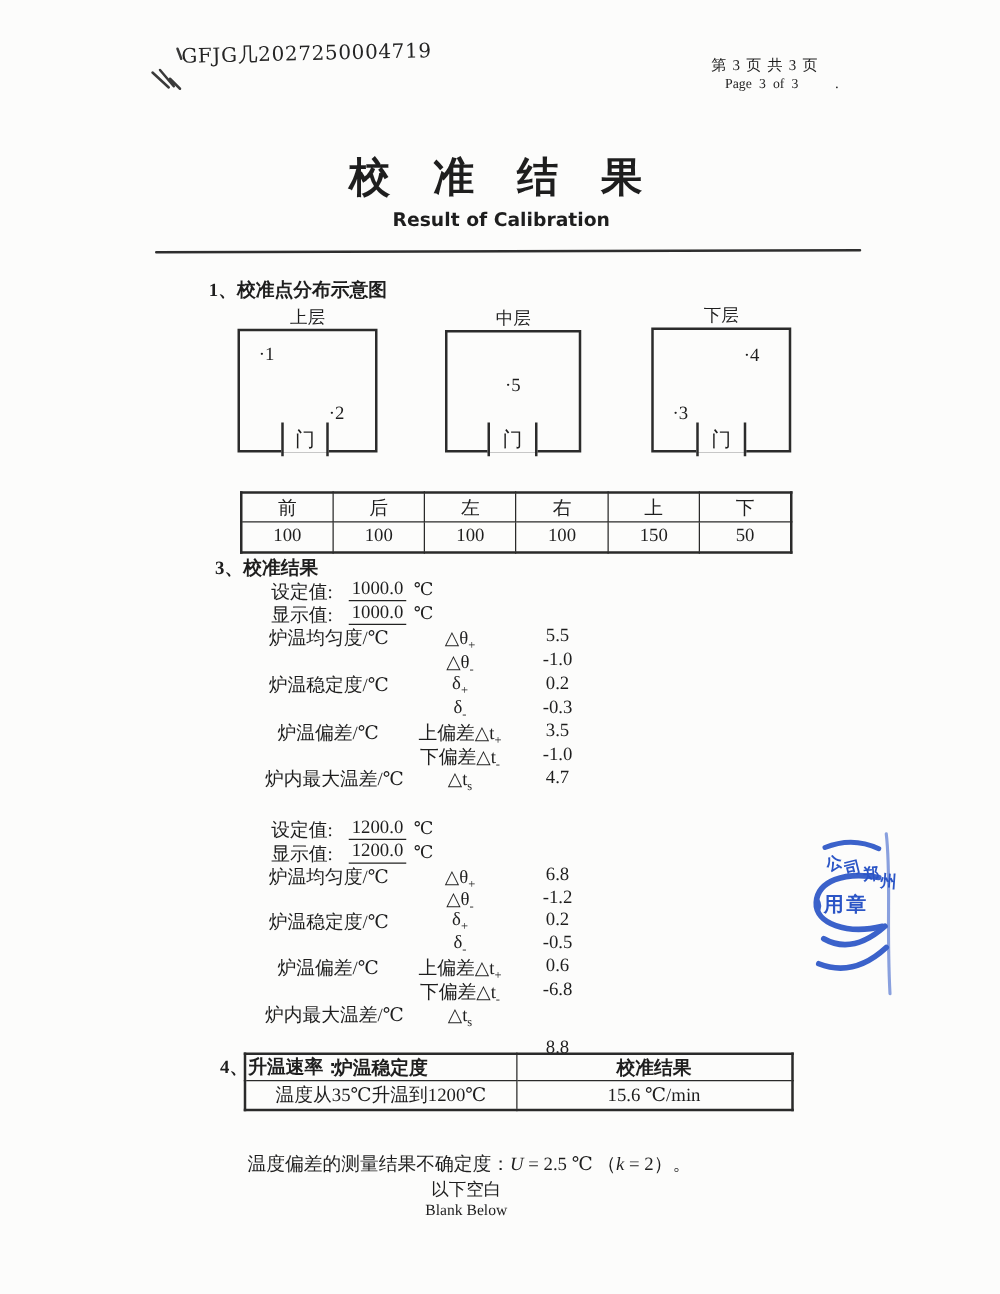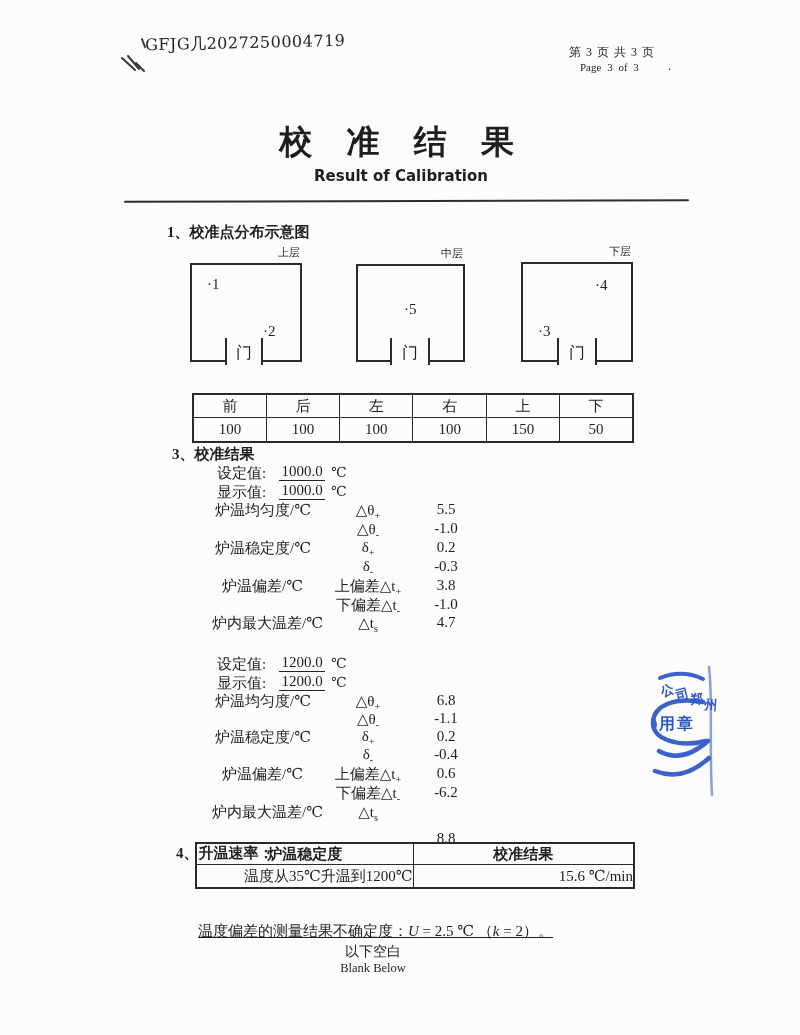--- a/index.html
+++ b/index.html
@@ -14,43 +14,43 @@
   .pageen{left:580px;top:61px;font-size:11px;word-spacing:3px;}
   .pagedot{left:668px;top:59px;font-size:12px;}
   
   .titlecn{left:0;top:120px;width:806px;text-align:center;font-size:33px;font-weight:bold;letter-spacing:13px;}
   .titleen{left:0;top:167px;width:802px;text-align:center;font-size:15px;font-weight:bold;}
   .rule{left:124px;top:200px;width:565px;height:2px;background:#2e2e2e;border-radius:1px;transform:rotate(-.15deg);}
   
   .h{font-size:15px;font-weight:bold;}
   
   .dbox{border:2px solid #2b2b2b;}
-  .dlayer{position:absolute;top:-20px;left:0;width:100%;text-align:right;font-size:11px;}
+  .dlayer{position:absolute;top:-20px;left:0;width:100%;text-align:center;font-size:14px;}
   .dpt{position:absolute;font-size:15px;line-height:1;}
   .dgap{position:absolute;bottom:-2px;height:3px;background:#fcfcfb;}
   .dtick{position:absolute;bottom:-5px;width:2px;height:27px;background:#2b2b2b;}
   .ddoor{position:absolute;bottom:-1px;text-align:center;font-size:16px;line-height:1;}
   
   table{border-collapse:collapse;table-layout:fixed;}
   .wtable{left:192px;top:393px;width:442px;font-size:15px;}
   .wtable th,.wtable td{border:1px solid #2a2a2a;text-align:center;font-weight:normal;padding:0;}
   .wtable th{height:22px;}  .wtable td{height:23px;}
   .wtable{border:2px solid #2a2a2a;}
   .htable{left:195px;top:842px;width:438px;font-size:15px;border:2px solid #2a2a2a;}
   .htable th,.htable td{border:1px solid #2a2a2a;text-align:center;font-weight:normal;padding:0;}
-  .htable th{height:20px;font-weight:bold;}  .htable td{height:22px;text-align:right;}
+  .htable th{height:20px;font-weight:bold;}  .htable td{height:22px;}
   
   .rlabel{position:absolute;font-size:15px;}
   .setlabel{left:217px;font-size:15px;position:absolute;}
   .setval{left:279px;width:46px;text-align:center;border-bottom:1.5px solid #222;position:absolute;font-size:15px;line-height:17px;}
   .setunit{left:331px;position:absolute;font-size:14px;}
   .sym{left:325px;width:86px;text-align:center;position:absolute;font-size:15px;}
   .val{left:412px;width:68px;text-align:center;position:absolute;font-size:15px;}
   sub{font-size:10px;}
-  .u5{font-size:15px;text-decoration:underline;}
+  .u5{font-size:15px;}
   .it{font-style:italic;}
   .foot{width:180px;text-align:center;}
 </style>
 </head>
 <body>
 
 <div class="page">
 
   <div class="abs certno">GFJG几2027250004719</div>
   <svg class="abs" style="left:112px;top:34px" width="52" height="48" viewBox="0 0 52 48">
@@ -135,21 +135,21 @@
 
     <span class="abs rlabel" style="left:215px;top:539px">炉温稳定度/℃</span>
     <span class="abs sym" style="top:539px"><span>δ</span><sub>+</sub></span>
     <span class="abs val" style="top:539px">0.2</span>
 
     <span class="abs sym" style="top:558px"><span>δ</span><sub>-</sub></span>
     <span class="abs val" style="top:558px">-0.3</span>
 
     <span class="abs rlabel" style="left:222px;top:577px">炉温偏差/℃</span>
     <span class="abs sym" style="top:577px"><span>上偏差△t</span><sub>+</sub></span>
-    <span class="abs val" style="top:577px">3.8</span>
+    <span class="abs val" style="top:577px">3.5</span>
 
     <span class="abs sym" style="top:596px"><span>下偏差△t</span><sub>-</sub></span>
     <span class="abs val" style="top:596px">-1.0</span>
 
     <span class="abs rlabel" style="left:212px;top:614px">炉内最大温差/℃</span>
     <span class="abs sym" style="top:614px"><span>△t</span><sub>s</sub></span>
     <span class="abs val" style="top:614px">4.7</span>
   </div>
 
   <div>
@@ -158,35 +158,35 @@
     <span class="abs setunit" style="top:655px">℃</span>
     <span class="abs setlabel" style="top:674px">显示值:</span>
     <span class="abs setval" style="top:673px">1200.0</span>
     <span class="abs setunit" style="top:674px">℃</span>
 
     <span class="abs rlabel" style="left:215px;top:692px">炉温均匀度/℃</span>
     <span class="abs sym" style="top:692px"><span>△θ</span><sub>+</sub></span>
     <span class="abs val" style="top:692px">6.8</span>
 
     <span class="abs sym" style="top:710px"><span>△θ</span><sub>-</sub></span>
-    <span class="abs val" style="top:710px">-1.1</span>
+    <span class="abs val" style="top:710px">-1.2</span>
 
     <span class="abs rlabel" style="left:215px;top:728px">炉温稳定度/℃</span>
     <span class="abs sym" style="top:728px"><span>δ</span><sub>+</sub></span>
     <span class="abs val" style="top:728px">0.2</span>
 
     <span class="abs sym" style="top:746px"><span>δ</span><sub>-</sub></span>
-    <span class="abs val" style="top:746px">-0.4</span>
+    <span class="abs val" style="top:746px">-0.5</span>
 
     <span class="abs rlabel" style="left:222px;top:765px">炉温偏差/℃</span>
     <span class="abs sym" style="top:765px"><span>上偏差△t</span><sub>+</sub></span>
     <span class="abs val" style="top:765px">0.6</span>
 
     <span class="abs sym" style="top:784px"><span>下偏差△t</span><sub>-</sub></span>
-    <span class="abs val" style="top:784px">-6.2</span>
+    <span class="abs val" style="top:784px">-6.8</span>
 
     <span class="abs rlabel" style="left:212px;top:803px">炉内最大温差/℃</span>
     <span class="abs sym" style="top:803px"><span>△t</span><sub>s</sub></span>
     <span class="abs val" style="top:830px">8.8</span>
   </div>
 
   <div class="abs h" style="left:176px;top:844px">4、升温速率：</div>
   <table class="abs htable">
     <colgroup>
         <col style="width:217px">

